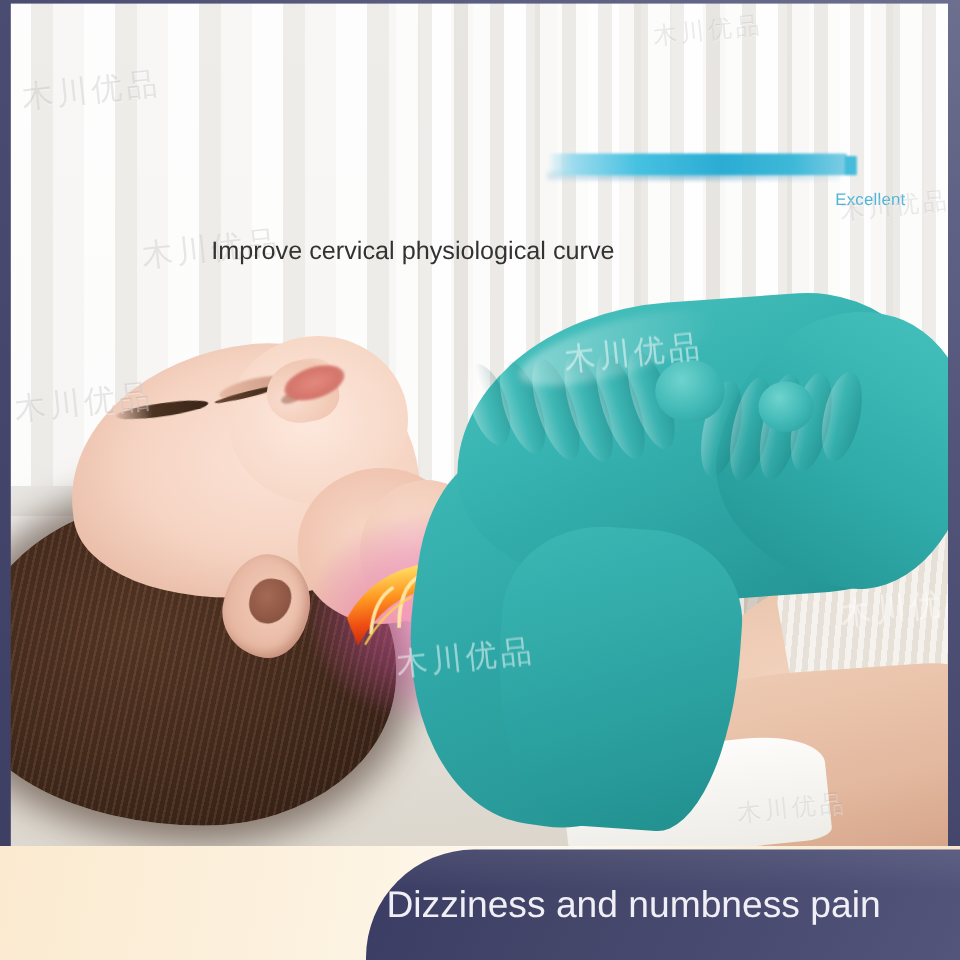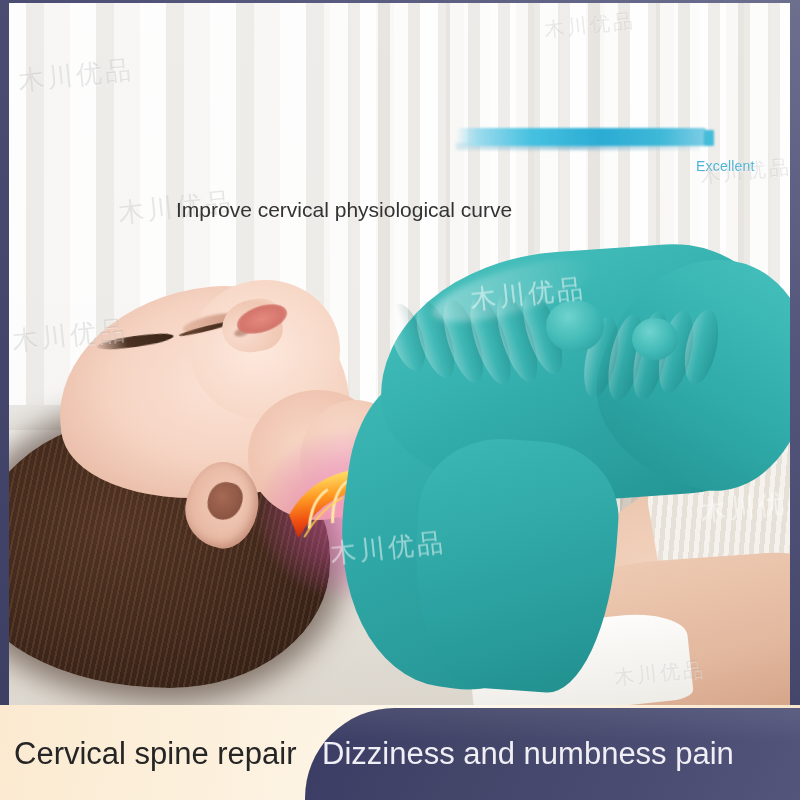--- a/index.html
+++ b/index.html
@@ -407,19 +407,18 @@
     <div class="wm sm" style="left:614px; top:660px;">木川优品</div>
 
     <div class="subtitle">Improve cervical physiological curve</div>
 
     <div class="rail-left"></div>
     <div class="rail-right"></div>
     <div class="rail-top"></div>
   </div>
 
   <div class="banner"></div>
-  <div class="banner-label">Cervical spine repair</div>
   <div class="navy-panel">
     <div class="gloss"></div>
   </div>
   <div class="navy-label">Dizziness and numbness pain</div>
 
 </div>
 
 </body></html>

